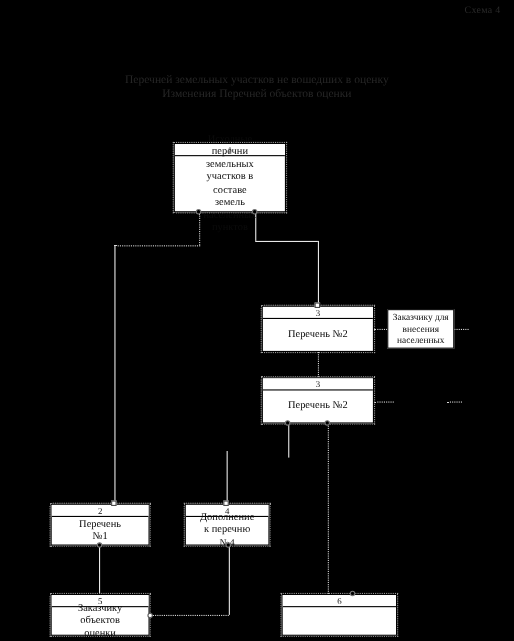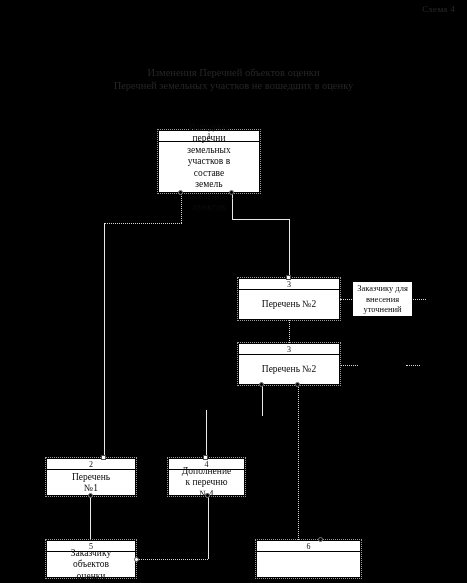--- a/index.html
+++ b/index.html
@@ -116,22 +116,22 @@
   }
 </style>
 </head>
 <body>
 
 <div id="page">
 
   <div class="corner-tag">Схема 4</div>
 
   <div class="doc-title">
+    <span>Перечней земельных участков не вошедших в оценку</span>
     <span>Изменения Перечней объектов оценки</span>
-    <span>Перечней земельных участков не вошедших в оценку</span>
   </div>
 
   <div class="seg v-dot" style="left:181px; top:193px; height:30px;"></div>
   <div class="seg h-dot" style="left:104px; top:223px; width:78px;"></div>
   <div class="seg v-solid" style="left:104px; top:223px; height:233px;"></div>
 
   <div class="seg v-solid" style="left:232px; top:193px; height:26px;"></div>
   <div class="seg h-solid" style="left:232px; top:219px; width:57px;"></div>
   <div class="seg v-solid" style="left:289px; top:219px; height:59px;"></div>
 
@@ -198,16 +198,16 @@
     <div class="body" style="height:26px;">Заказчику объектов оценки</div>
   </div>
   <div class="port open" style="left:134px; top:557px;"></div>
 
   <div class="selframe" style="left:255px; top:539px; width:107px; height:40px;"></div>
   <div class="node" style="left:256px; top:540px; width:105px; height:38px;">
     <div class="idstrip">6</div>
   </div>
   <div class="port" style="left:318px; top:537px;"></div>
 
-  <div class="callout" style="left:352px; top:281px; width:61px; height:36px;">Заказчику для внесения уточнений</div>
+  <div class="callout" style="left:352px; top:281px; width:61px; height:36px;">Заказчику для внесения населенных</div>
 
 
 </div>
 
 </body></html>

